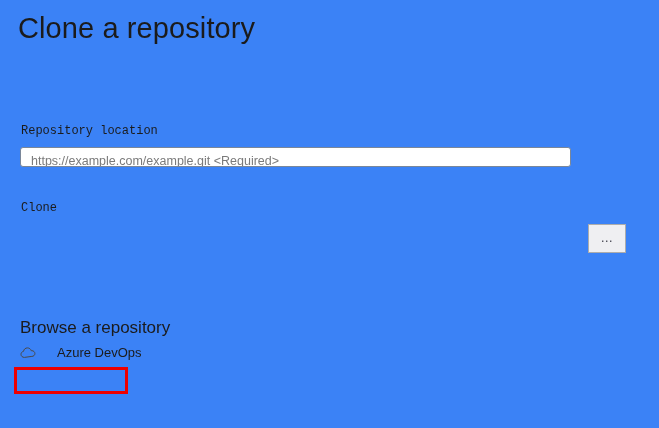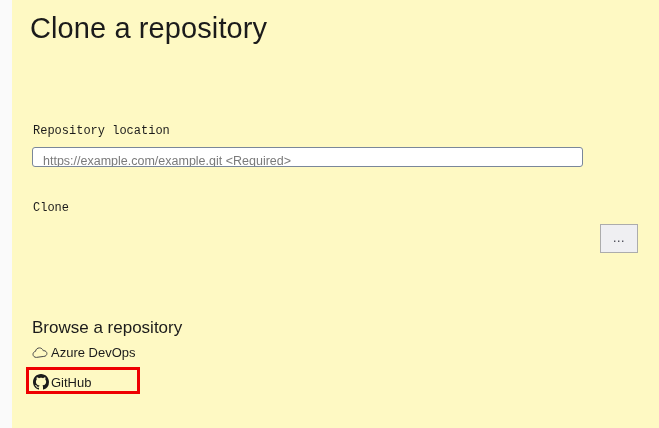--- a/index.html
+++ b/index.html
@@ -12,22 +12,21 @@
     background: #fafafa;
     font-family: "Liberation Sans", sans-serif;
     color: #1b1b1b;
     overflow: hidden;
     position: relative;
   }
 
   .page {
     position: absolute;
     inset: 0;
-    background: #fef9c3;
-    margin-left: 12px;
+    background: #3b82f6;
   }
 
   
   .page-title {
     position: absolute;
     left: 18px;
     top: 12px;
     font-size: 29px;
     font-weight: 300;
     letter-spacing: 0.1px;
@@ -103,21 +102,21 @@
     letter-spacing: 0.5px;
   }
 
   
   .provider-row {
     position: absolute;
     left: 20px;
     height: 22px;
     display: flex;
     align-items: center;
-    gap: 2px;
+    gap: 20px;
     cursor: pointer;
     white-space: nowrap;
   }
   #provider-azure-devops { top: 341px; }
   #provider-github       { top: 371px; }
 
   .provider-icon {
     width: 17px;
     height: 17px;
     display: flex;
@@ -166,32 +165,16 @@
       <svg width="17" height="13" viewBox="0 0 17 13" aria-hidden="true">
         <path d="M4.4 11.4C2.4 11.4 1 10.05 1 8.35c0-1.5 1.05-2.75 2.5-3.0
                  C3.85 3.25 5.45 1.9 7.4 1.9c1.85 0 3.4 1.2 3.85 2.85
                  c0.2-0.05 0.4-0.08 0.6-0.08c1.7 0 3.05 1.3 3.05 2.9
                  c0 1.6-1.35 2.83-3.05 2.83z" fill="none" stroke="#4a4a4a" stroke-width="1"></path>
       </svg>
     </span>
     <span class="provider-label">Azure DevOps</span>
   </div>
 
-  <div class="provider-row" id="provider-github">
-    <span class="provider-icon">
-      <svg width="16" height="16" viewBox="0 0 16 16" aria-hidden="true">
-        <path fill="#1b1b1b" d="M8 0C3.58 0 0 3.58 0 8c0 3.54 2.29 6.53 5.47 7.59
-          .4.07.55-.17.55-.38 0-.19-.01-.82-.01-1.49-2.01.37-2.53-.49-2.69-.94
-          -.09-.23-.48-.94-.82-1.13-.28-.15-.68-.52-.01-.53.63-.01 1.08.58 1.23.82
-          .72 1.21 1.87.87 2.33.66.07-.52.28-.87.51-1.07-1.78-.2-3.64-.89-3.64-3.95
-          0-.87.31-1.59.82-2.15-.08-.2-.36-1.02.08-2.12 0 0 .67-.21 2.2.82
-          .64-.18 1.32-.27 2-.27s1.36.09 2 .27c1.53-1.04 2.2-.82 2.2-.82
-          .44 1.1.16 1.92.08 2.12.51.56.82 1.27.82 2.15 0 3.07-1.87 3.75-3.65 3.95
-          .29.25.54.73.54 1.48 0 1.07-.01 1.93-.01 2.2 0 .21.15.46.55.38
-          A8.01 8.01 0 0 0 16 8c0-4.42-3.58-8-8-8z"></path>
-      </svg>
-    </span>
-    <span class="provider-label">GitHub</span>
-  </div>
 
   <div class="highlight-box"></div>
 
 </div>
 
 </body></html>

